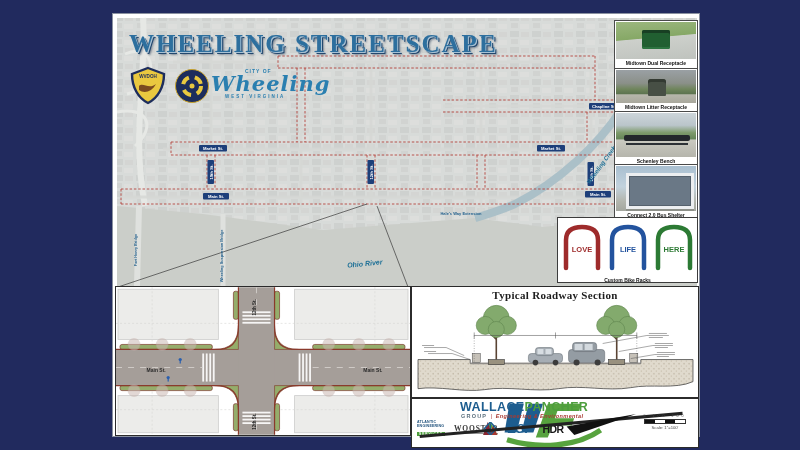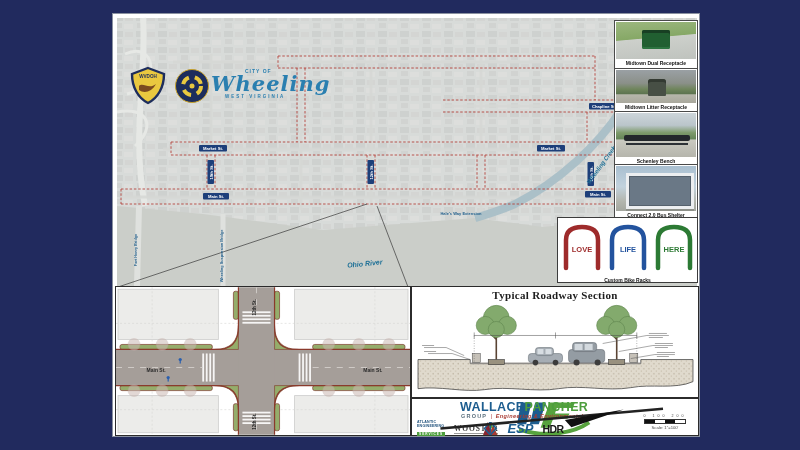--- a/index.html
+++ b/index.html
@@ -54,21 +54,21 @@
   
   .bike-box{
     position:absolute;left:444px;top:203px;width:141px;height:66px;
     background:#fff;border:1px solid #3c3c3c;box-sizing:border-box;
   }
   .bike-caption{font-size:5px;font-weight:bold;color:#111;text-align:center;line-height:7px;}
   
   .panel{position:absolute;background:#fff;border:1.5px solid #2b2b2b;box-sizing:border-box;}
   .enlargement-panel{left:2px;top:272px;width:296px;height:150px;}
   .section-panel{left:298px;top:272px;width:288px;height:112px;}
-  .footer-panel{left:298px;top:384px;width:288px;height:38px;}
+  .footer-panel{left:298px;top:384px;width:288px;height:50px;}
   .panel-title{
     position:absolute;font-family:"Liberation Serif", serif;color:#1d1d1d;
     font-weight:600;letter-spacing:.3px;
   }
   .enl-title{left:7px;top:3px;font-size:11.5px;}
   .sec-title{left:0;top:2px;width:100%;text-align:center;font-size:11px;}
   .panel svg{position:absolute;left:0;top:0;width:100%;height:100%;}
   
   .wp-mark{position:absolute;left:5px;top:2px;}
   .brand-line{position:absolute;left:48px;top:1px;font-weight:bold;font-size:12.5px;letter-spacing:.4px;white-space:nowrap;}
@@ -204,20 +204,21 @@
         <text x="478" y="161.5" fill="#fff">16th St.</text>
       </g>
       <text x="348" y="201" fill="#1f5d8a" font-size="4">Hale's Way Extension</text>
       <text x="490" y="152" fill="#1c6f96" font-size="6" font-style="italic" transform="rotate(-54 490 152)">Wheeling Creek</text>
       <text x="252" y="252" fill="#1c6f96" font-size="7" font-style="italic" transform="rotate(-6 252 252)">Ohio River</text>
       <text x="24" y="236" fill="#1f5d8a" font-size="3.8" transform="rotate(-90 24 236)">Fort Henry Bridge</text>
       <text x="110" y="242" fill="#1f5d8a" font-size="3.8" transform="rotate(-90 110 242)">Wheeling Suspension Bridge</text>
     </g>
   </svg>
 
+  <div class="poster-title">WHEELING STREETSCAPE</div>
 
   <div class="logo-row">
     <svg width="38" height="40" viewBox="0 0 38 40">
       <path d="M19,2 L35,8 C35,21 29,32 19,37 C9,32 3,21 3,8 Z" fill="#e9c83f" stroke="#1d2d5c" stroke-width="2.4"></path>
       <text x="19" y="12" text-anchor="middle" font-size="4.6" font-weight="bold" fill="#1d2d5c" font-family="Liberation Sans, sans-serif">WVDOH</text>
       <path d="M10,20 C14,16 20,24 27,18 C23,26 15,28 10,24 Z" fill="#7a4a20"></path>
     </svg>
     <svg width="38" height="40" viewBox="0 0 38 40" style="margin-left:6px">
       <circle cx="19" cy="20" r="16.5" fill="#1d2d5c" stroke="#c9a32c" stroke-width="1"></circle>
       <circle cx="19" cy="20" r="9" fill="none" stroke="#e9c83f" stroke-width="4" stroke-dasharray="9,6"></circle>

